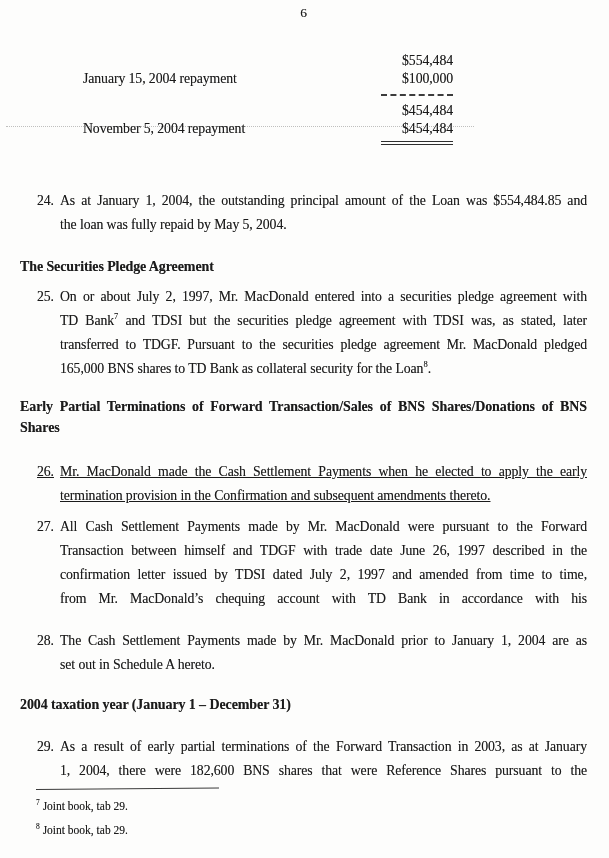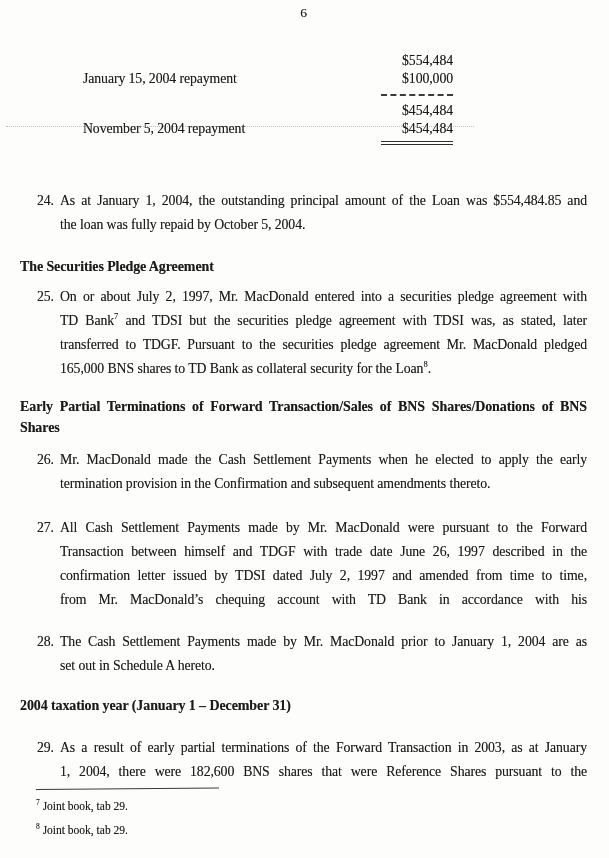--- a/index.html
+++ b/index.html
@@ -53,22 +53,22 @@
 
   
   .hd { font-weight: bold; font-size: 14px; line-height: 20px; }
   .hd .ln { line-height: 21px; }
 
   
   .m-p24 { margin-top: 44px; }
   .m-h1  { margin-top: 20px; }
   .m-p25 { margin-top: 8px; }
   .m-h2  { margin-top: 15px; }
-  .m-p26 { margin-top: 10px; }
-  .m-p27 { margin-top: 20px; justify-content: center; }
+  .m-p26 { margin-top: 22px; text-decoration: underline; }
+  .m-p27 { margin-top: 7px; justify-content: center; }
   .m-p28 { margin-top: 18px; }
   .m-h3  { margin-top: 18px; }
   .m-p29 { margin-top: 20px; }
 
   
   .footnotes { position: absolute; left: 20px; top: 789px; width: 560px; margin-left: 16px; }
   .fn-rule { width: 183px; border-top: 1.6px solid #3a3a3a; height: 0; transform: rotate(-0.5deg); transform-origin: left center; }
   .fn { font-size: 11.5px; line-height: 15px; margin-top: 9px; letter-spacing: 0; }
   .fn sup { font-size: 7.5px; }
 </style>
@@ -99,21 +99,21 @@
     </div>
     <div class="rule-double"></div>
   </div>
 
   <div class="scan-line"></div>
 
   <div class="para m-p24">
     <div class="num">24.</div>
     <div class="lines">
       <div class="ln">As at January 1, 2004, the outstanding principal amount of the Loan was $554,484.85 and</div>
-      <div class="ln last">the loan was fully repaid by October 5, 2004.</div>
+      <div class="ln last">the loan was fully repaid by May 5, 2004.</div>
     </div>
   </div>
 
   <div class="hd m-h1">The Securities Pledge Agreement</div>
 
   <div class="para m-p25">
     <div class="num">25.</div>
     <div class="lines">
       <div class="ln">On or about July 2, 1997, Mr. MacDonald entered into a securities pledge agreement with</div>
       <div class="ln"><span>TD Bank</span><sup>7</sup><span> and TDSI but the securities pledge agreement with TDSI was, as stated, later</span></div>

